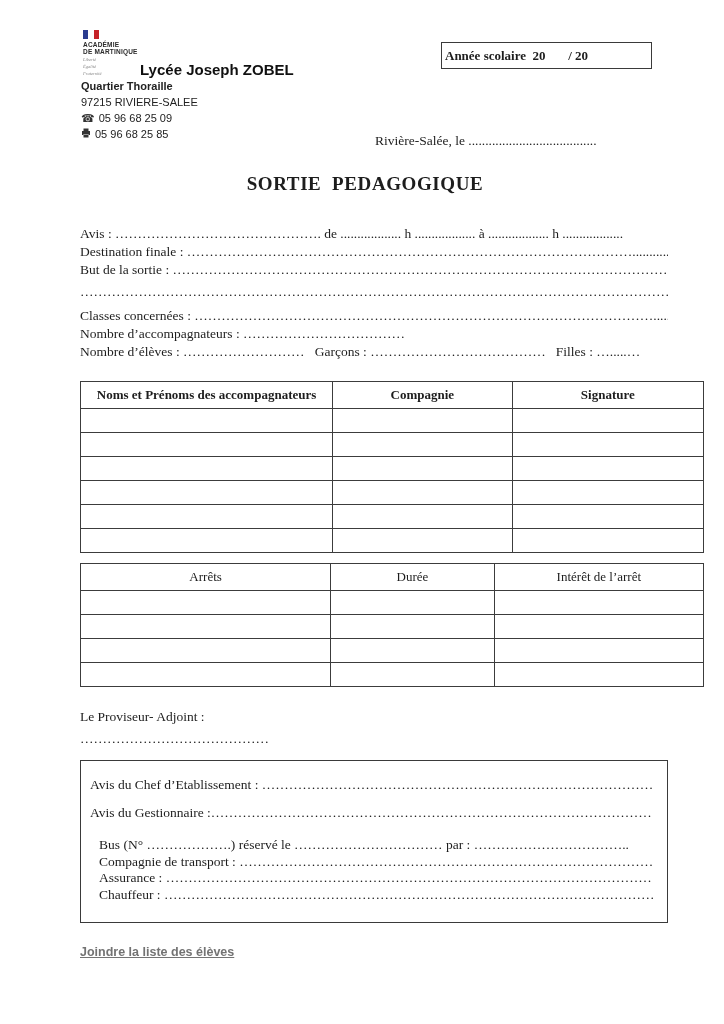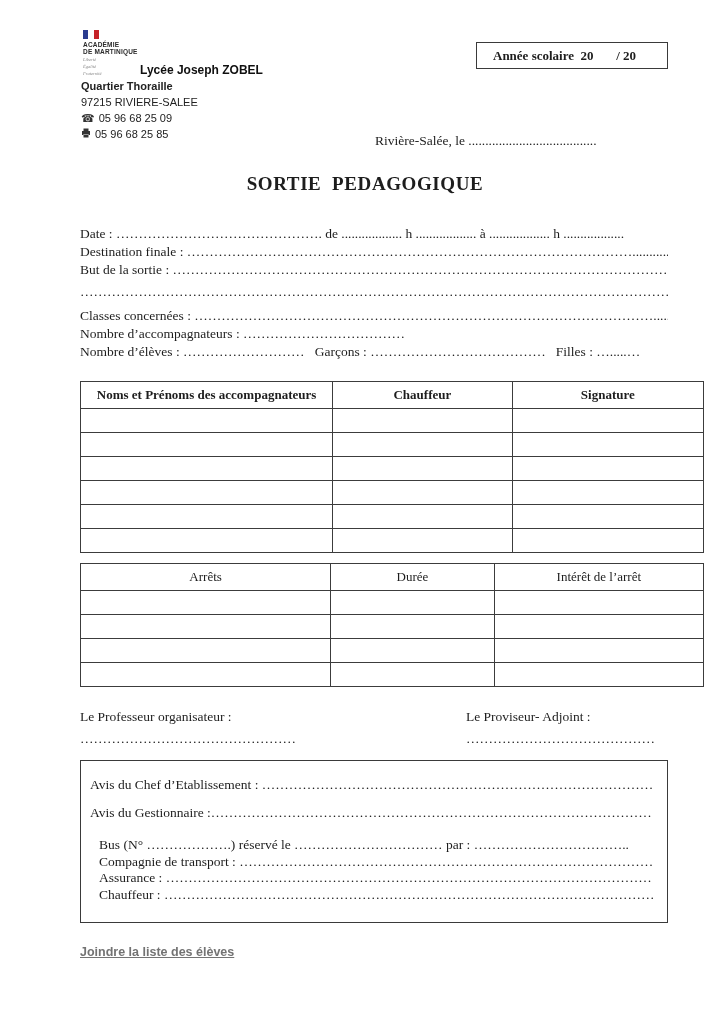--- a/index.html
+++ b/index.html
@@ -10,28 +10,28 @@
   
   .header{position:relative;height:102px;}
   .gov-logo{position:absolute;left:3px;top:0;width:62px;font-family:"Liberation Sans",sans-serif;}
   .flag{display:flex;width:16px;height:9px;margin-bottom:2px;}
   .flag span{flex:1;}
   .flag .b{background:#2a3b8f;} .flag .w{background:#fdfdfd;} .flag .r{background:#c52127;}
   .acad{font-size:6.5px;font-weight:bold;line-height:7px;color:#2a2a2a;letter-spacing:.2px;}
   .motto{margin-top:2px;font-size:4.5px;line-height:5px;color:#8a8a8a;font-style:italic;
          font-family:"Liberation Serif",serif;}
   .school-name{position:absolute;left:60px;top:31px;font-family:"Liberation Sans",sans-serif;
-         font-weight:bold;font-size:12px;color:#101010;}
+         font-weight:bold;font-size:15px;color:#101010;}
   .addr{position:absolute;left:1px;top:48px;font-family:"Liberation Sans",sans-serif;
          font-size:11px;line-height:16px;color:#222;}
   .addr .bold{font-weight:bold;}
   .addr .row{display:flex;align-items:center;gap:4px;}
   .tel-glyph{font-family:"DejaVu Sans",sans-serif;font-size:11px;line-height:11px;color:#333;}
-  .year-box{position:absolute;top:12px;right:0;width:192px;height:27px;box-sizing:border-box;
-         border:1.6px solid #3a3a3a;font-weight:bold;font-size:13px;padding:4px 0 0 16px;white-space:pre;}
+  .year-box{position:absolute;top:12px;right:16px;width:211px;height:27px;box-sizing:border-box;
+         border:1.6px solid #3a3a3a;font-weight:bold;font-size:13px;padding:4px 0 0 3px;white-space:pre;}
 
   .place-date{margin:0 0 0 295px;white-space:pre;}
 
   .title{margin:22px 0 16px -18px;text-align:center;font-size:19px;font-weight:bold;
          letter-spacing:.6px;line-height:24px;white-space:pre;}
 
   
   .fields{margin-top:29px;}
   .fline{white-space:pre;overflow:hidden;}
   .f-cont{margin-top:4px;}
@@ -102,34 +102,34 @@
       </div>
     </div>
     <div class="year-box">Année scolaire  20       / 20</div>
   </div>
 
   <div class="place-date">Rivière-Salée, le ......................................</div>
 
   <div class="title">SORTIE  PEDAGOGIQUE</div>
 
   <div class="fields">
-    <div class="fline">Date : ………………………………………. de .................. h .................. à .................. h ..................</div>
+    <div class="fline">Avis : ………………………………………. de .................. h .................. à .................. h ..................</div>
     <div class="fline">Destination finale : ……………………………………………………………………………………….....................</div>
     <div class="fline">But de la sortie : ………………………………………………………………………………………………….....</div>
     <div class="fline f-cont">……………………………………………………………………………………………………………………………......</div>
     <div class="fline f-classes">Classes concernées : …………………………………………………………………………………………......</div>
     <div class="fline">Nombre d’accompagnateurs : ………………………………</div>
     <div class="fline">Nombre d’élèves : ………………………   Garçons : …………………………………   Filles : ….....…</div>
   </div>
 
   <table class="t1">
     <thead>
       <tr>
         <th class="c1">Noms et Prénoms des accompagnateurs</th>
-        <th class="c2">Chauffeur</th>
+        <th class="c2">Compagnie</th>
         <th class="c3">Signature</th>
       </tr>
     </thead>
     <tbody>
         <tr>
           <td></td>
           <td></td>
           <td></td>
         </tr>
         <tr>
@@ -187,24 +187,20 @@
         </tr>
         <tr>
           <td></td>
           <td></td>
           <td></td>
         </tr>
       </tbody>
   </table>
 
   <div class="sig-row">
-    <div class="sig-left">
-      <div>Le Professeur organisateur :</div>
-      <div class="sig-dots">…………………………………………</div>
-    </div>
     <div class="sig-right">
       <div>Le Proviseur- Adjoint :</div>
       <div class="sig-dots">……………………………………</div>
     </div>
   </div>
 
   <div class="avis-box">
     <div class="fline">Avis du Chef d’Etablissement : ………………………………………………………………………………..</div>
     <div class="fline gest">Avis du Gestionnaire :…………………………………………………………………………………………………..</div>
     <div class="bus-block">

